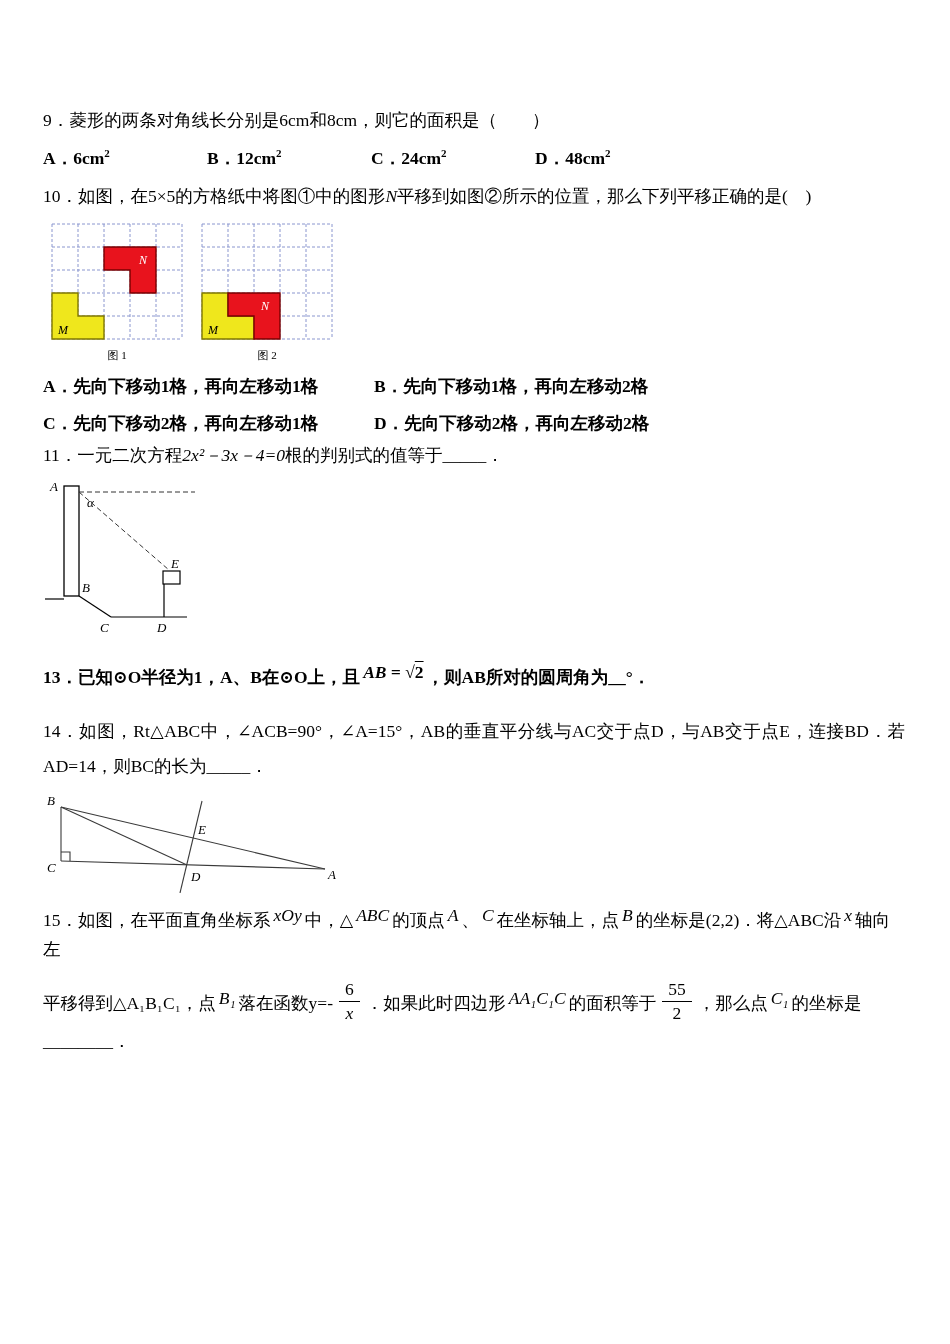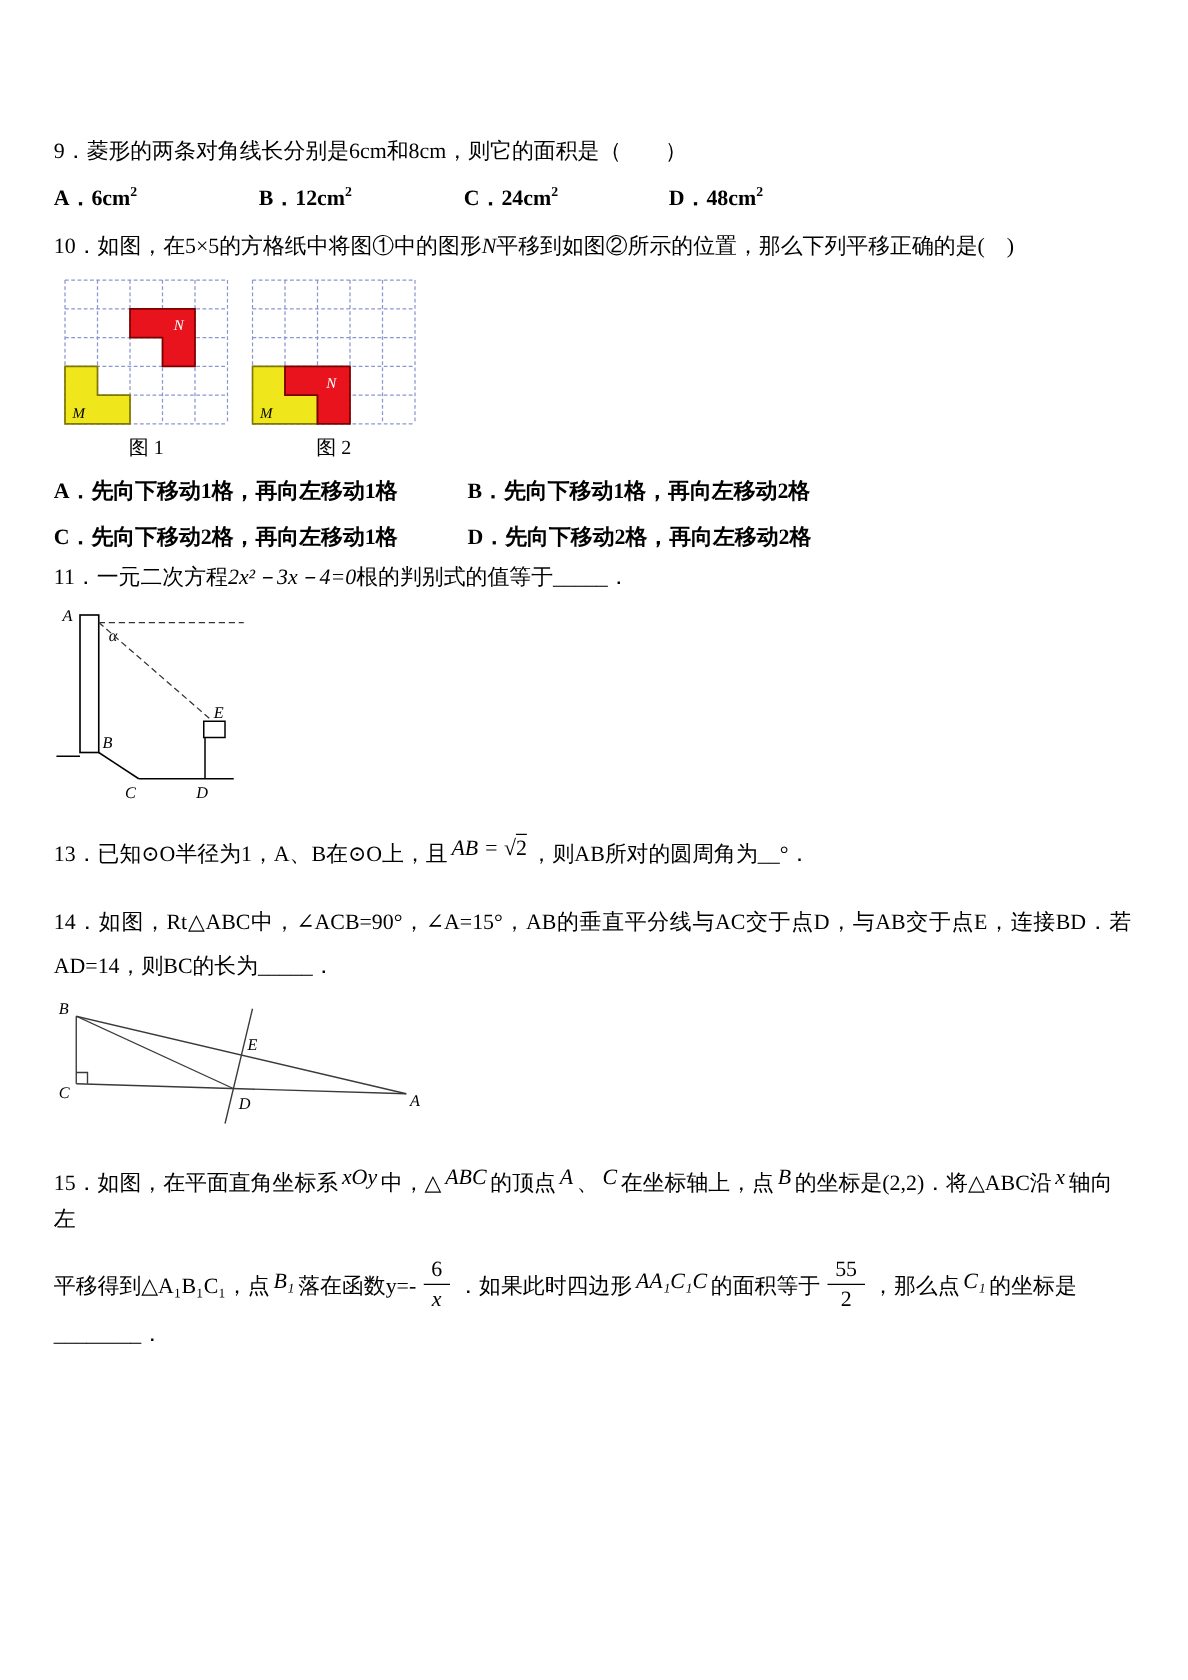--- a/index.html
+++ b/index.html
@@ -20,21 +20,21 @@
   sup { font-size:11px; }
 
   .opts4 { display:flex; margin-top:9px; line-height:1.6; }
   .opts4 .opt { width:164px; }
 
   .opt2col { display:flex; margin-top:9px; line-height:1.6;align-items:center; }
   .opt2col .c1 { width:331px; }
 
   .figures { margin:12px 0 0 8px; display:flex; gap:18px; }
   .figbox { text-align:center; }
-  .figlabel { font-size:16px; margin-top:3px; }
+  .figlabel { font-size:11px; margin-top:3px; }
 
   .fig-block { margin:8px 0 0 2px; }
 
   .mraised { font-style:italic; font-family:"Liberation Serif",serif;
              position:relative; top:-5px; margin:0 3px; white-space:nowrap; }
   .radical { font-style:normal; }
   .radicand { text-decoration:overline; }
 
   .frac { display:inline-block; vertical-align:middle; text-align:center;
           line-height:1.2; margin:0 6px; position:relative; top:-3px; }
@@ -114,21 +114,21 @@
       <path d="M119 106V139" stroke="#000000" stroke-width="1.2" fill="none"></path>
       <text x="37" y="114" font-size="13">B</text>
       <path d="M0 121H19" stroke="#000000" stroke-width="1.2" fill="none"></path>
       <path d="M34 118L66 139" stroke="#000000" stroke-width="1.2" fill="none"></path>
       <path d="M66 139H142" stroke="#000000" stroke-width="1.2" fill="none"></path>
       <text x="55" y="154" font-size="13">C</text>
       <text x="112" y="154" font-size="13">D</text>
     </svg>
   </div>
 
-  <div class="q-line" style="margin-top:20px;">
+  <div class="q-line" style="margin-top:20px;font-weight:bold;">
     <span>13．已知⊙O半径为1，A、B在⊙O上，且</span><span class="mraised"><span>AB = </span><span class="radical"><span>√</span><span class="radicand">2</span></span></span><span>，则AB所对的圆周角为__°．</span>
   </div>
 
   <p class="para" style="margin-top:22px; line-height:2.05;">14．如图，Rt△ABC中，∠ACB=90°，∠A=15°，AB的垂直平分线与AC交于点D，与AB交于点E，连接BD．若AD=14，则BC的长为_____．</p>
 
   <div class="fig-block">
     <svg width="300" height="100" viewBox="0 0 300 100">
       <text x="2" y="12" font-size="13">B</text>
       <text x="2" y="79" font-size="13">C</text>
       <text x="283" y="86" font-size="13">A</text>
@@ -138,21 +138,21 @@
         <path d="M16 14V68"></path>
         <path d="M16 68L280 76"></path>
         <path d="M16 14L280 76"></path>
         <path d="M16 14L142 72"></path>
         <path d="M157 8L135 100"></path>
         <path d="M16 59H25V68"></path>
       </g>
     </svg>
   </div>
 
-  <div class="q-line" style="margin-top:28px;">
+  <div class="q-line" style="margin-top:8px;">
     <span>15．如图，在平面直角坐标系</span><span class="mraised">xOy</span><span>中，△</span><span class="mraised">ABC</span><span>的顶点</span><span class="mraised">A</span><span>、</span><span class="mraised">C</span><span>在坐标轴上，点</span><span class="mraised">B</span><span>的坐标是(2,2)．将△ABC沿</span><span class="mraised">x</span><span>轴向左</span>
   </div>
 
   <div class="q-line" style="margin-top:18px;">
     <span>平移得到△A₁B₁C₁，点</span><span class="mraised">B₁</span><span>落在函数y=-</span><span class="frac"><span class="fnum">6</span><span class="fden it">x</span></span><span>．如果此时四边形</span><span class="mraised">AA₁C₁C</span><span>的面积等于</span><span class="frac"><span class="fnum">55</span><span class="fden">2</span></span><span>，那么点</span><span class="mraised">C₁</span><span>的坐标是________．</span>
   </div>
 
 </div>
 
 </body></html>

